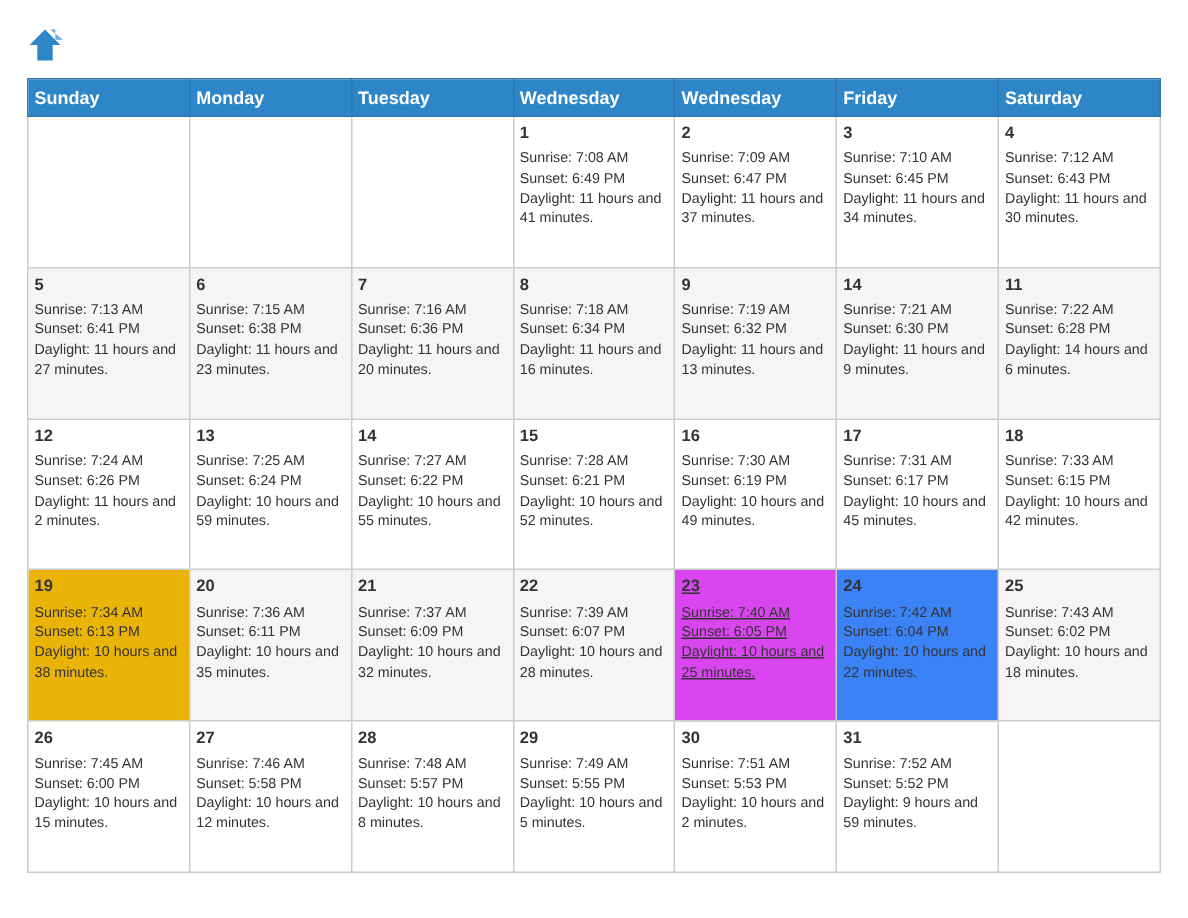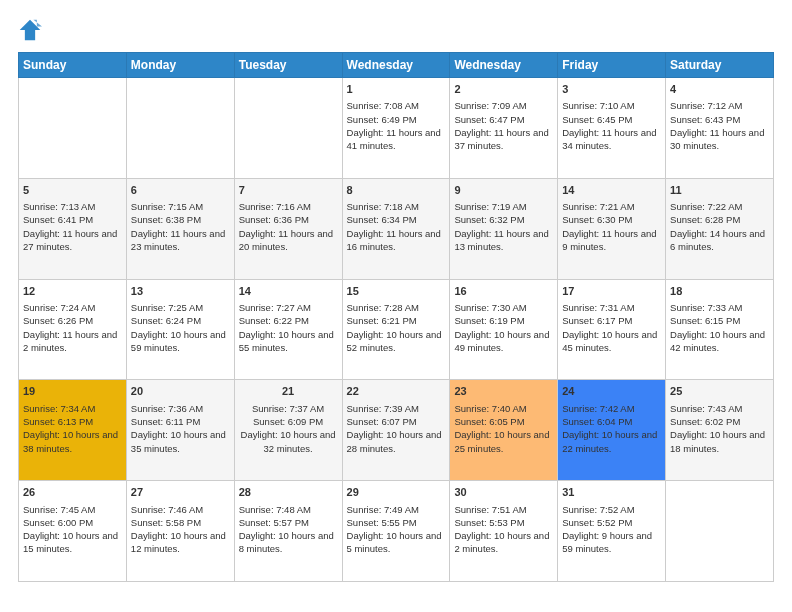--- a/index.html
+++ b/index.html
@@ -247,33 +247,33 @@
             <div>Sunrise: 7:34 AM</div>
             <div>Sunset: 6:13 PM</div>
             <div>Daylight: 10 hours and 38 minutes.</div>
           </td>
           <td style="background: rgb(245, 245, 245);">
             <span class="day-num">20</span>
             <div>Sunrise: 7:36 AM</div>
             <div>Sunset: 6:11 PM</div>
             <div>Daylight: 10 hours and 35 minutes.</div>
           </td>
-          <td style="background: rgb(245, 245, 245); text-align: center;">
+          <td style="background: rgb(245, 245, 245);">
             <span class="day-num">21</span>
             <div>Sunrise: 7:37 AM</div>
             <div>Sunset: 6:09 PM</div>
             <div>Daylight: 10 hours and 32 minutes.</div>
           </td>
           <td style="background: rgb(245, 245, 245);">
             <span class="day-num">22</span>
             <div>Sunrise: 7:39 AM</div>
             <div>Sunset: 6:07 PM</div>
             <div>Daylight: 10 hours and 28 minutes.</div>
           </td>
-          <td style="background: #fdba74;">
+          <td style="background: #d946ef; text-decoration: underline;">
             <span class="day-num">23</span>
             <div>Sunrise: 7:40 AM</div>
             <div>Sunset: 6:05 PM</div>
             <div>Daylight: 10 hours and 25 minutes.</div>
           </td>
           <td style="background: #3b82f6;">
             <span class="day-num">24</span>
             <div>Sunrise: 7:42 AM</div>
             <div>Sunset: 6:04 PM</div>
             <div>Daylight: 10 hours and 22 minutes.</div>

